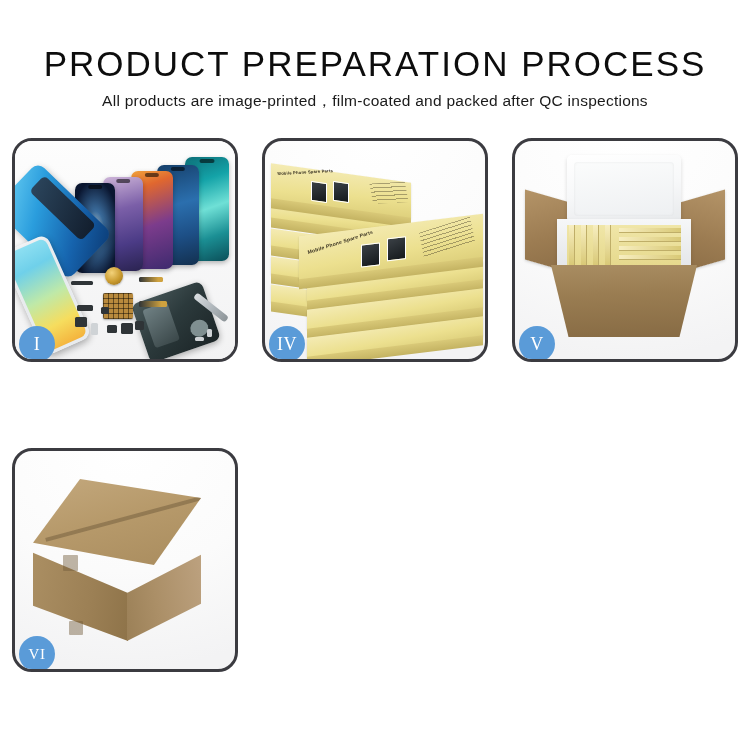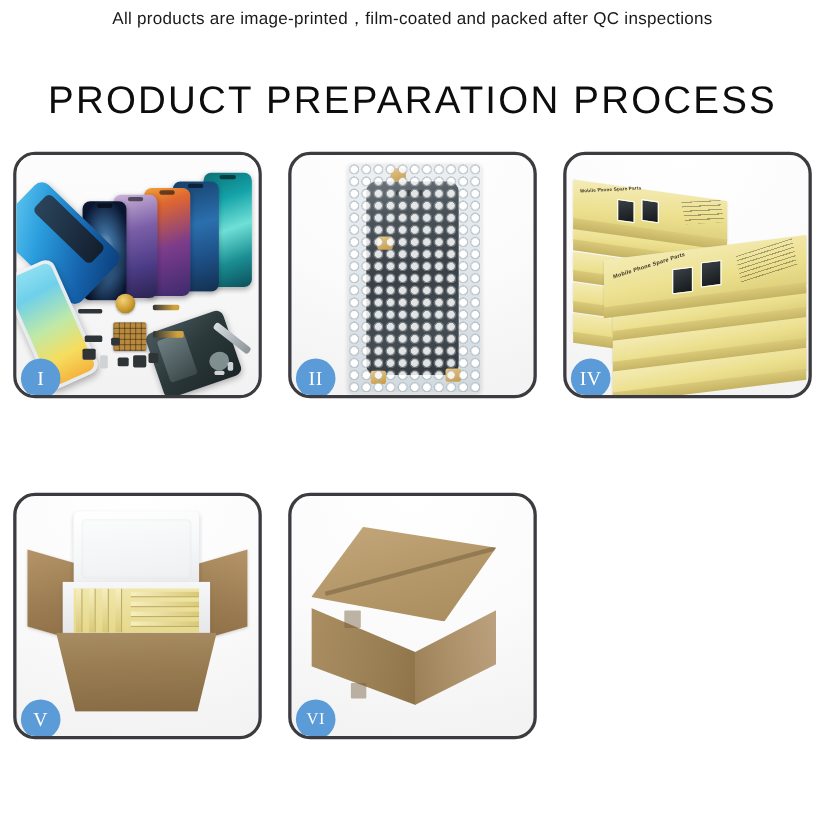--- a/index.html
+++ b/index.html
@@ -406,22 +406,22 @@
     border-radius:1px;
   }
 
 </style>
 </head>
 <body>
 
 <div id="page">
 
   <div id="header">
+    <div id="title">PRODUCT PREPARATION PROCESS</div>
     <div id="subtitle">All products are image-printed，film-coated and packed after QC inspections</div>
-    <div id="title">PRODUCT PREPARATION PROCESS</div>
   </div>
 
   <div id="grid">
 
     <div class="panel">
       <div class="frame">
         <div class="stage">
           <div class="p1-bg"></div>
 
           <div class="ph ph-e">
@@ -461,35 +461,20 @@
           <div class="bit" style="left:120px;top:180px;width:9px;height:9px;"></div>
           <div class="bit" style="left:86px;top:166px;width:8px;height:7px;"></div>
           <div class="bit lt" style="left:180px;top:196px;width:9px;height:4px;"></div>
           <div class="bit lt" style="left:192px;top:188px;width:5px;height:8px;"></div>
 
           <div class="badge">I</div>
         </div>
       </div>
     </div>
 
-    <div class="panel">
-      <div class="frame">
-        <div class="stage">
-          <div class="bubble-bag">
-            <div class="bag-item"></div>
-            <div class="tape" style="left:38px;top:4px;"></div>
-            <div class="tape" style="left:26px;top:66px;"></div>
-            <div class="tape" style="left:20px;bottom:8px;"></div>
-            <div class="tape" style="right:18px;bottom:10px;"></div>
-            <div class="bag-gloss"></div>
-          </div>
-          <div class="badge">II</div>
-        </div>
-      </div>
-    </div>
 
 
     <div class="panel">
       <div class="frame">
         <div class="stage">
           <div class="stack">
 
             <div class="sbox" style="left:0;top:46px;width:120px;height:18px;transform:skewY(8deg);">
                 <div class="side"></div>
               </div>

